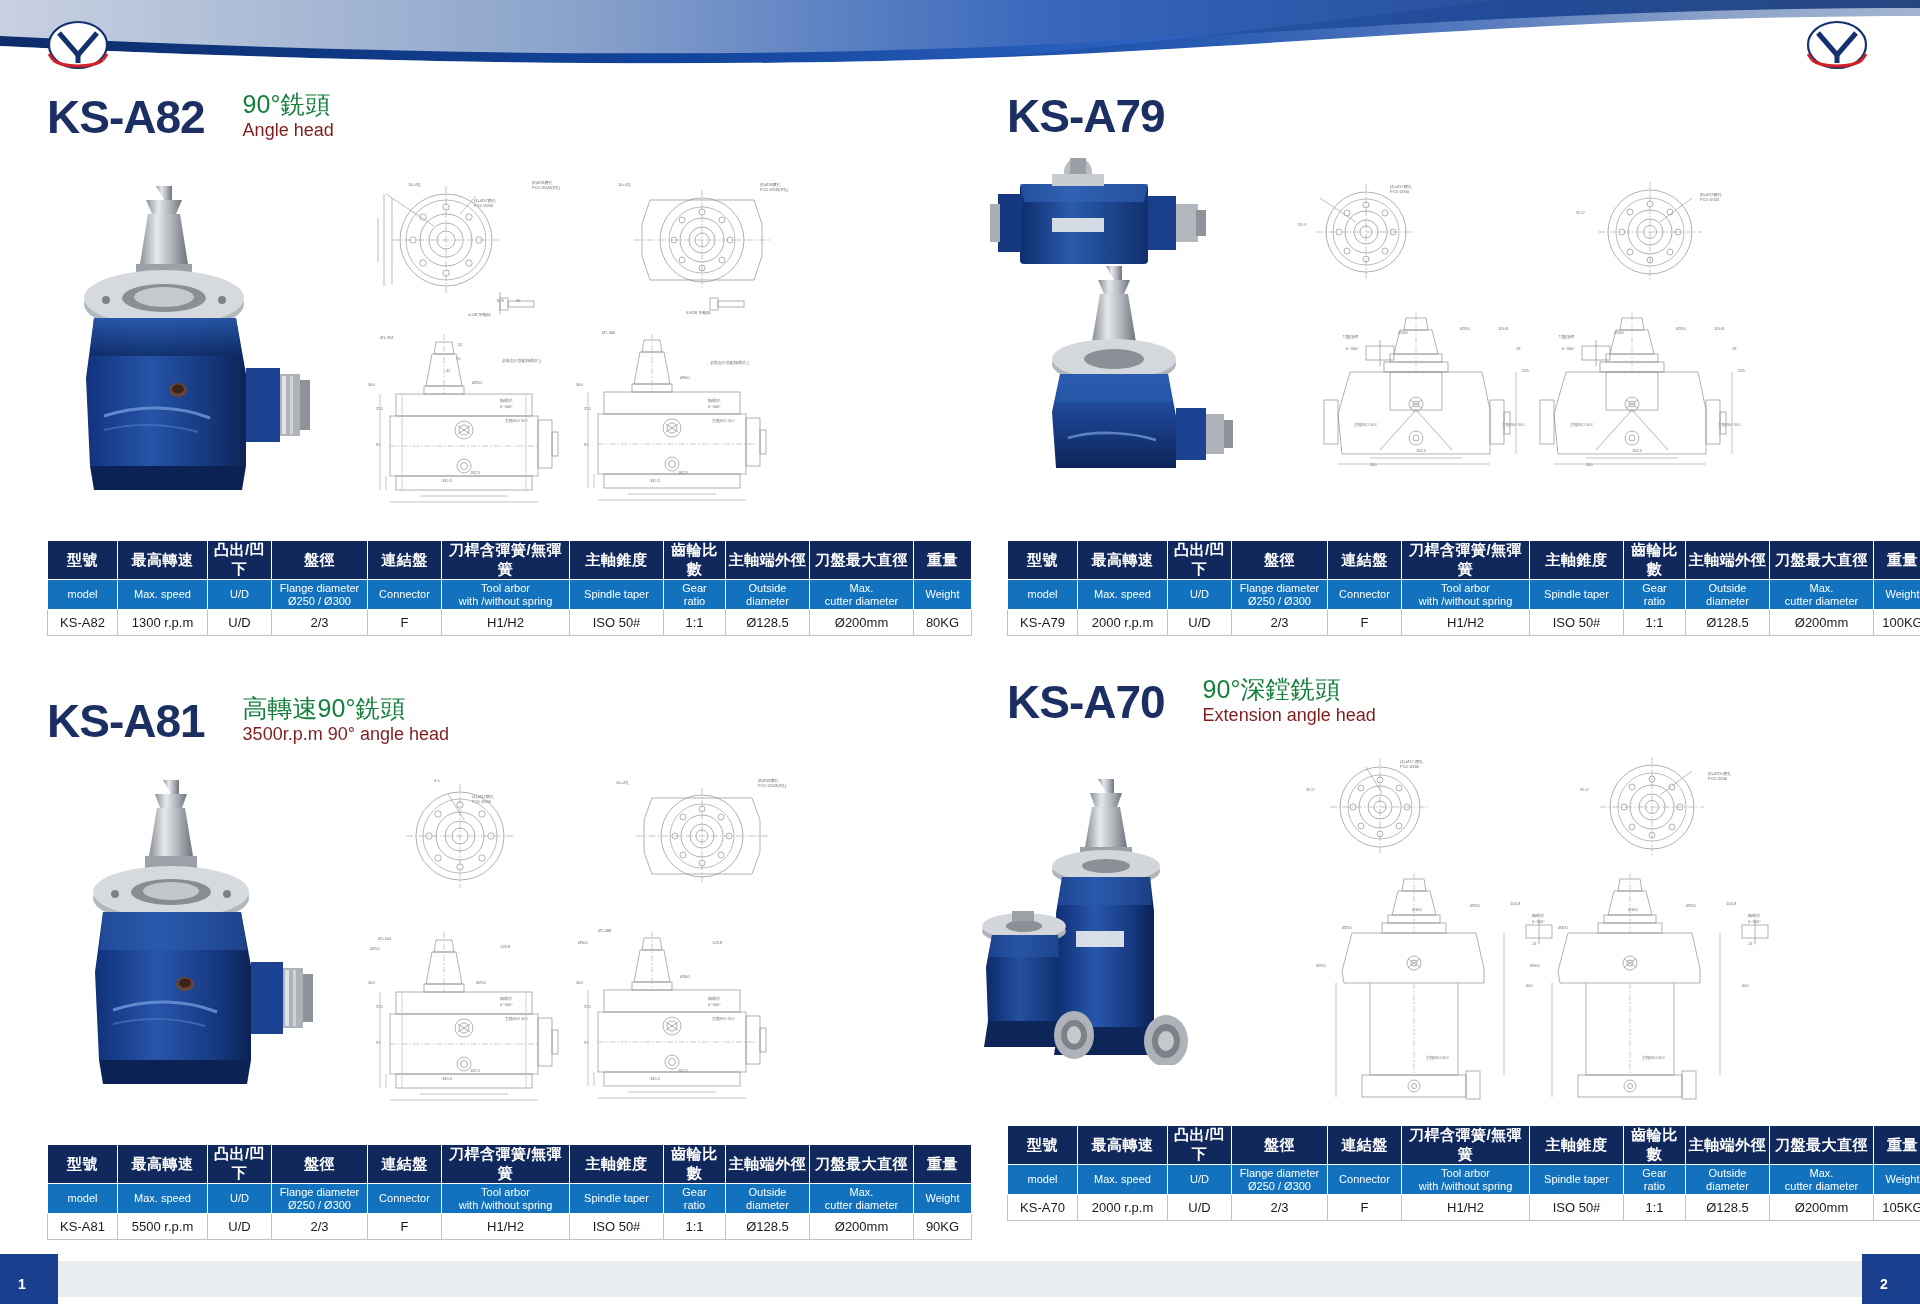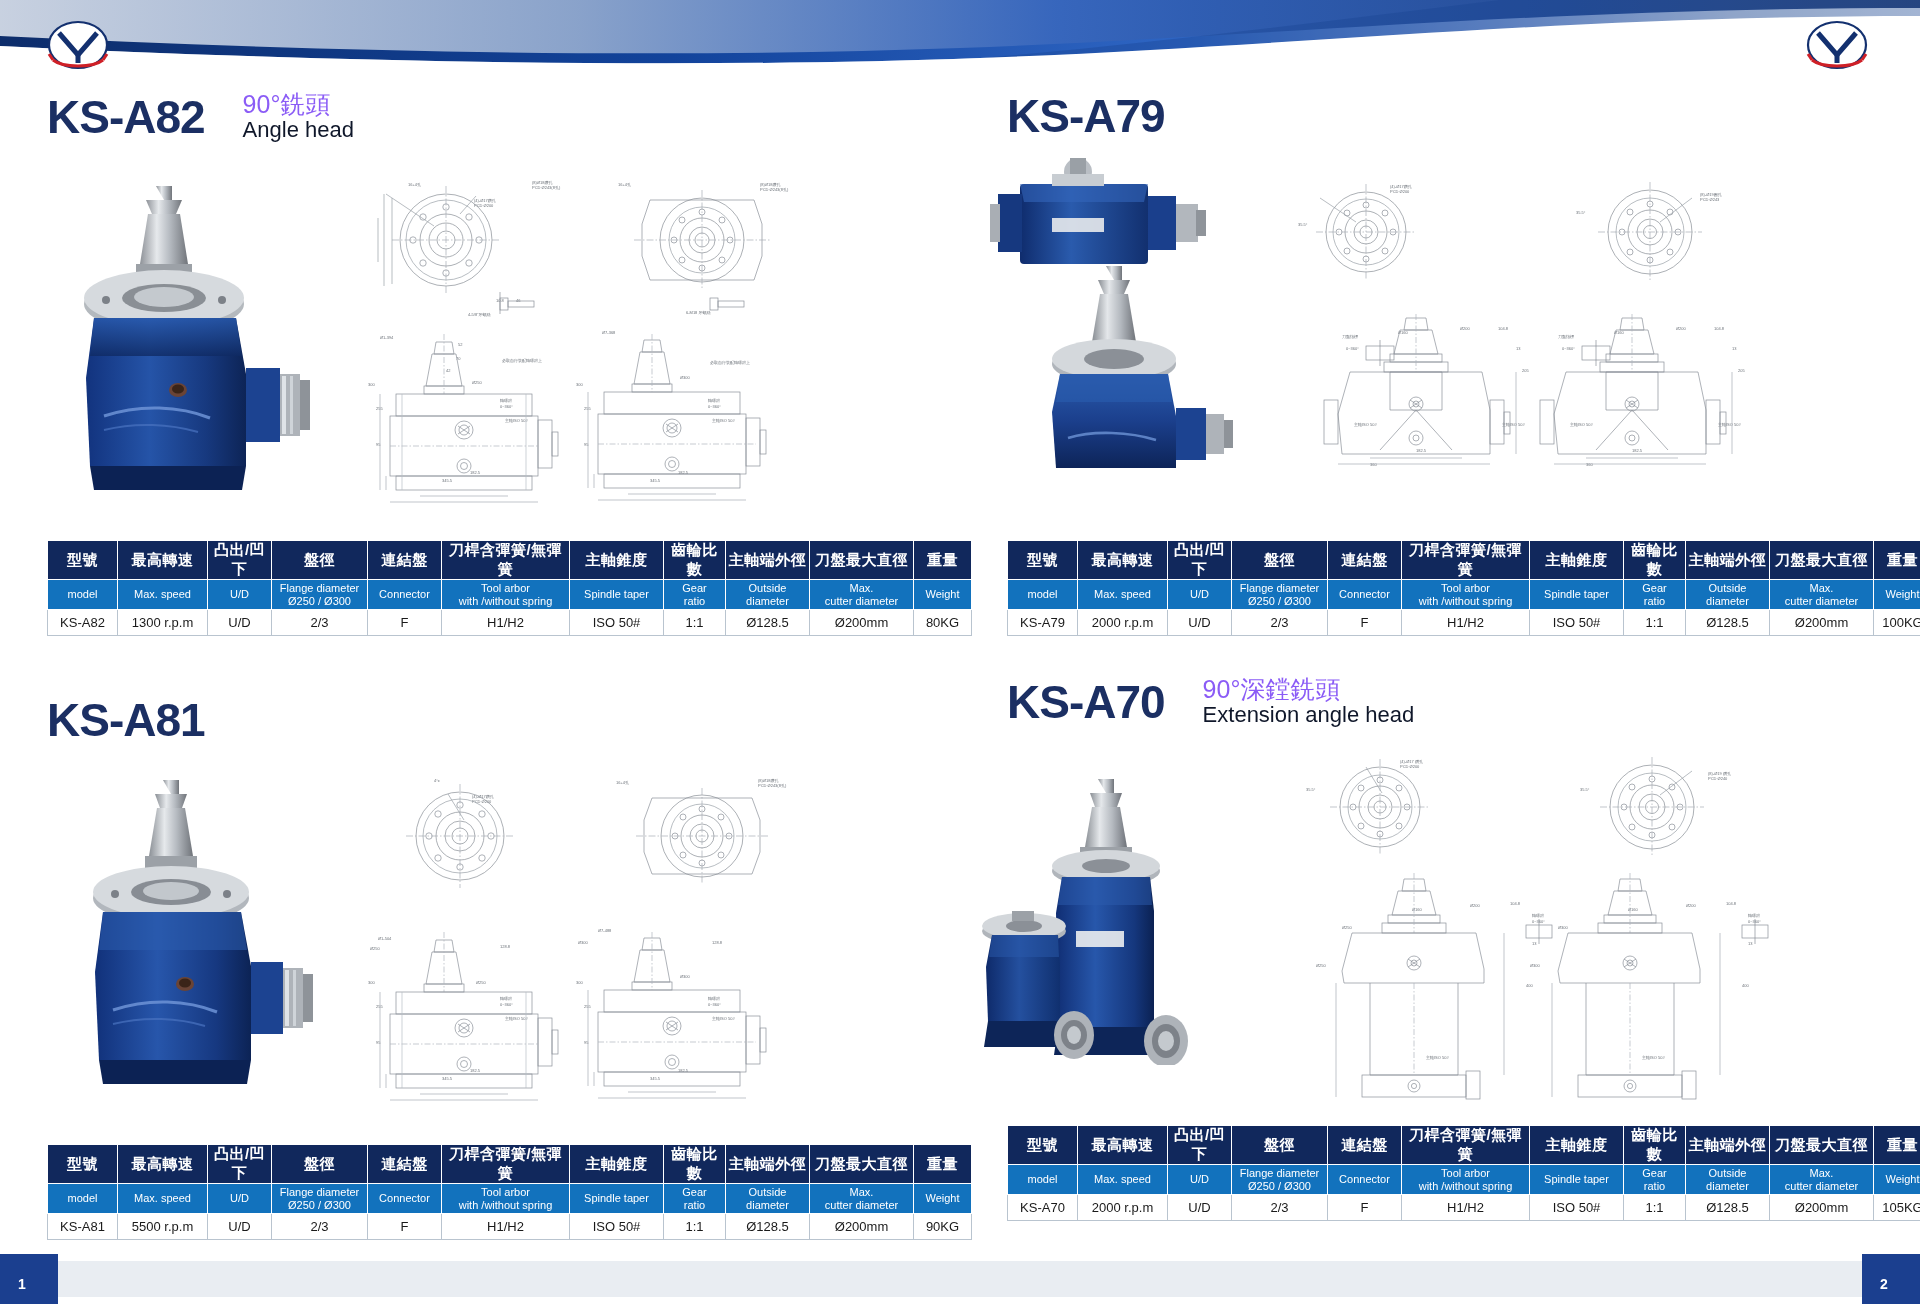--- a/index.html
+++ b/index.html
@@ -25,22 +25,22 @@
   .block.tr { left:960px;top:78px;  width:960px; height:585px; }
   .block.bl { left:0;    top:682px; width:960px; height:585px; }
   .block.br { left:960px;top:663px; width:960px; height:585px; }
 
   .titlerow { position:absolute; left:47px; top:12px; display:flex; align-items:flex-end; }
   .model-code {
     font-size:46px; font-weight:700; color:#1b2f63;
     letter-spacing:-1px; line-height:52px;
   }
   .title-texts { margin-left:38px; padding-bottom:2px; }
-  .title-cn { font-size:25px; color:#8b5cf6; line-height:29px; font-weight:400; }
-  .title-en { font-size:22px; color:#0f172a; line-height:22px; }
+  .title-cn { font-size:25px; color:#15803d; line-height:29px; font-weight:400; }
+  .title-en { font-size:18px; color:#7f1d1d; line-height:22px; }
 
   
   .photo { position:absolute; }
   .photo svg { display:block; }
 
   
   .draw { position:absolute; }
   .draw svg { display:block; }
 
   
@@ -659,20 +659,24 @@
         <td>Ø200mm</td>
         <td>100KG</td>
       </tr>
     </tbody>
       </table>
   </div>
 
   <div class="block bl">
     <div class="titlerow">
       <div class="model-code">KS-A81</div>
+      <div class="title-texts">
+        <div class="title-cn">高轉速90°銑頭</div>
+        <div class="title-en">3500r.p.m 90° angle head</div>
+      </div>
     </div>
 
     <div class="photo" style="left:75px; top:92px;">
       <svg width="280" height="330" viewBox="0 0 280 330">
         <defs>
           <linearGradient id="steel81" x1="0" y1="0" x2="1" y2="0">
             <stop offset="0" stop-color="#8b9096"></stop>
               <stop offset=".35" stop-color="#e6e9ec"></stop>
             <stop offset=".62" stop-color="#b7bcc2"></stop>
               <stop offset="1" stop-color="#70747a"></stop>

